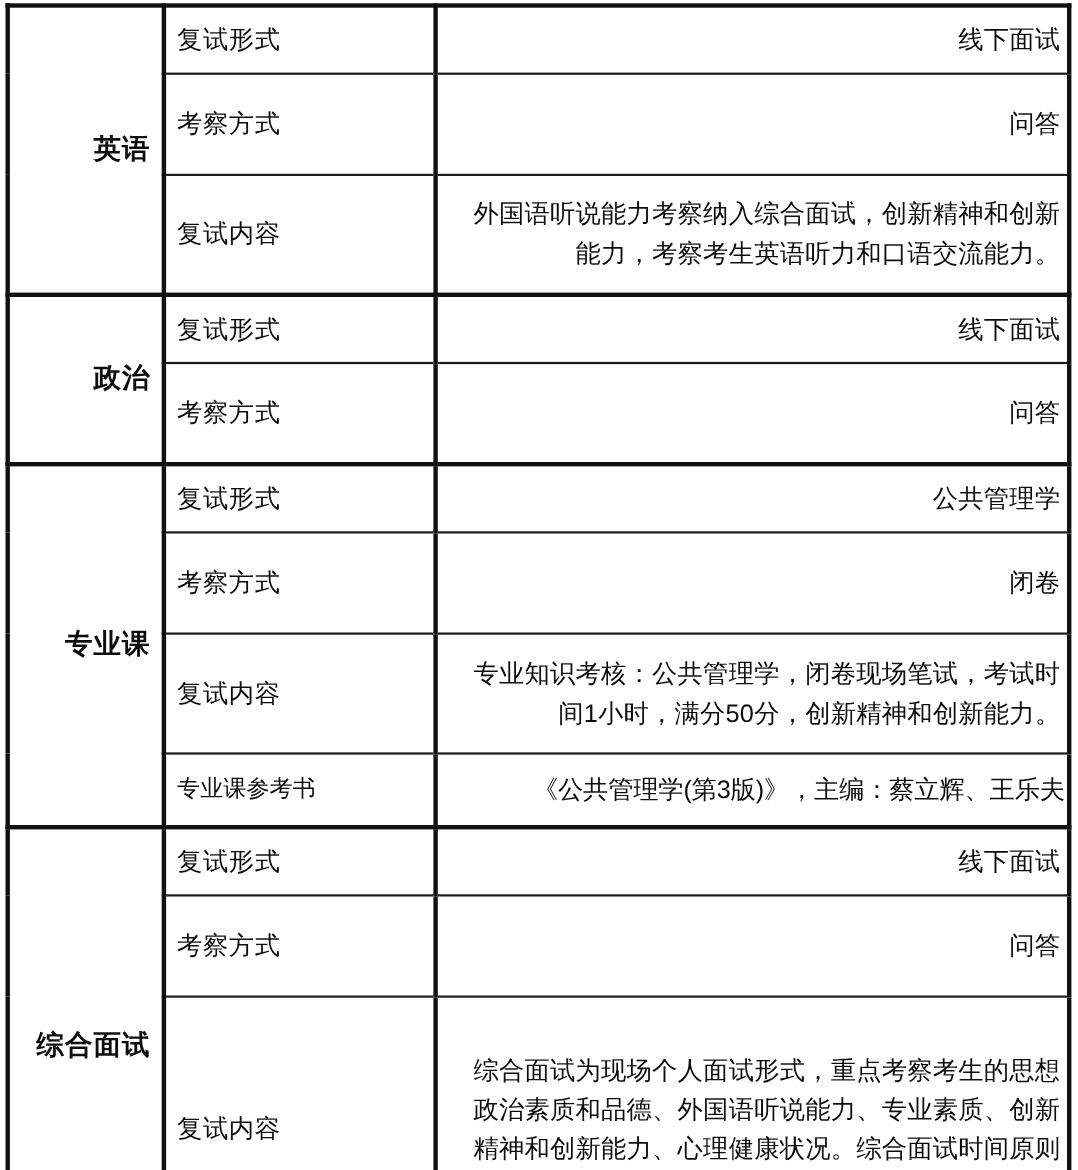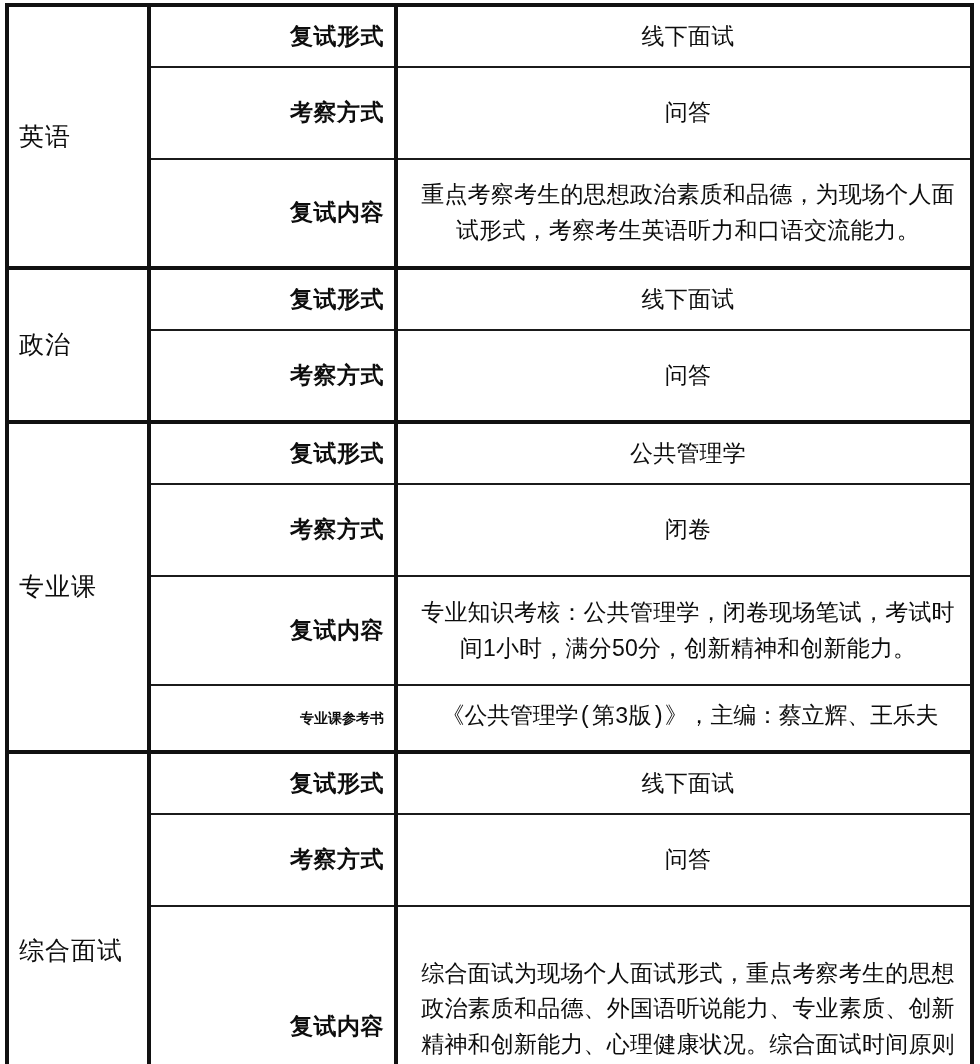--- a/index.html
+++ b/index.html
@@ -54,47 +54,47 @@
   tr.table-top     > td { border-top: 4px solid #111111; }
   tr.table-bottom  > td { border-bottom: 4px solid #111111; }
 
   td.subject-cell {
     border-top: 4px solid #111111;
     border-bottom: 4px solid #111111;
   }
 
   
   .subject-cell {
-    text-align: left;
-    font-weight: normal;
+    text-align: right;
+    font-weight: bold;
     font-size: 25px;
     letter-spacing: 1px;
     line-height: 1.25;
   }
 
   
   .attribute-cell {
-    text-align: right;
+    text-align: left;
     font-size: 23px;
-    font-weight: bold;
+    font-weight: normal;
     line-height: 1.3;
     letter-spacing: 0.5px;
   }
-  .attribute-cell.compact { font-size: 14px; letter-spacing: 0px; }
+  .attribute-cell.compact { font-size: 21px; letter-spacing: 0px; }
 
   
   .value-cell {
-    text-align: center;
+    text-align: right;
     font-size: 23px;
     line-height: 1.55;
     letter-spacing: 0.2px;
     padding-left: 14px;
     padding-right: 6px;
   }
-  .value-cell.tight { letter-spacing: -0.2px; padding-right: 2px; font-family: Liberation Mono, monospace; }
+  .value-cell.tight { letter-spacing: -0.2px; padding-right: 2px; }
 
   
   tr.h-form    { height: 62px;  }
   tr.h-method  { height: 92px;  }
   tr.h-content { height: 109px; }
   tr.h-book    { height: 67px;  }
   tr.h-long    { height: 243px; }
 </style>
 </head>
 <body>
@@ -112,21 +112,21 @@
         <td class="subject-cell" rowspan="3">英语</td>
         <td class="attribute-cell">复试形式</td>
         <td class="value-cell">线下面试</td>
       </tr>
       <tr class="h-method">
         <td class="attribute-cell">考察方式</td>
         <td class="value-cell">问答</td>
       </tr>
       <tr class="section-end h-content">
         <td class="attribute-cell">复试内容</td>
-        <td class="value-cell">重点考察考生的思想政治素质和品德，为现场个人面试形式，考察考生英语听力和口语交流能力。</td>
+        <td class="value-cell">外国语听说能力考察纳入综合面试，创新精神和创新能力，考察考生英语听力和口语交流能力。</td>
       </tr>
 
       <tr class="section-start h-form">
         <td class="subject-cell" rowspan="2">政治</td>
         <td class="attribute-cell">复试形式</td>
         <td class="value-cell">线下面试</td>
       </tr>
       <tr class="section-end h-method">
         <td class="attribute-cell">考察方式</td>
         <td class="value-cell">问答</td>

